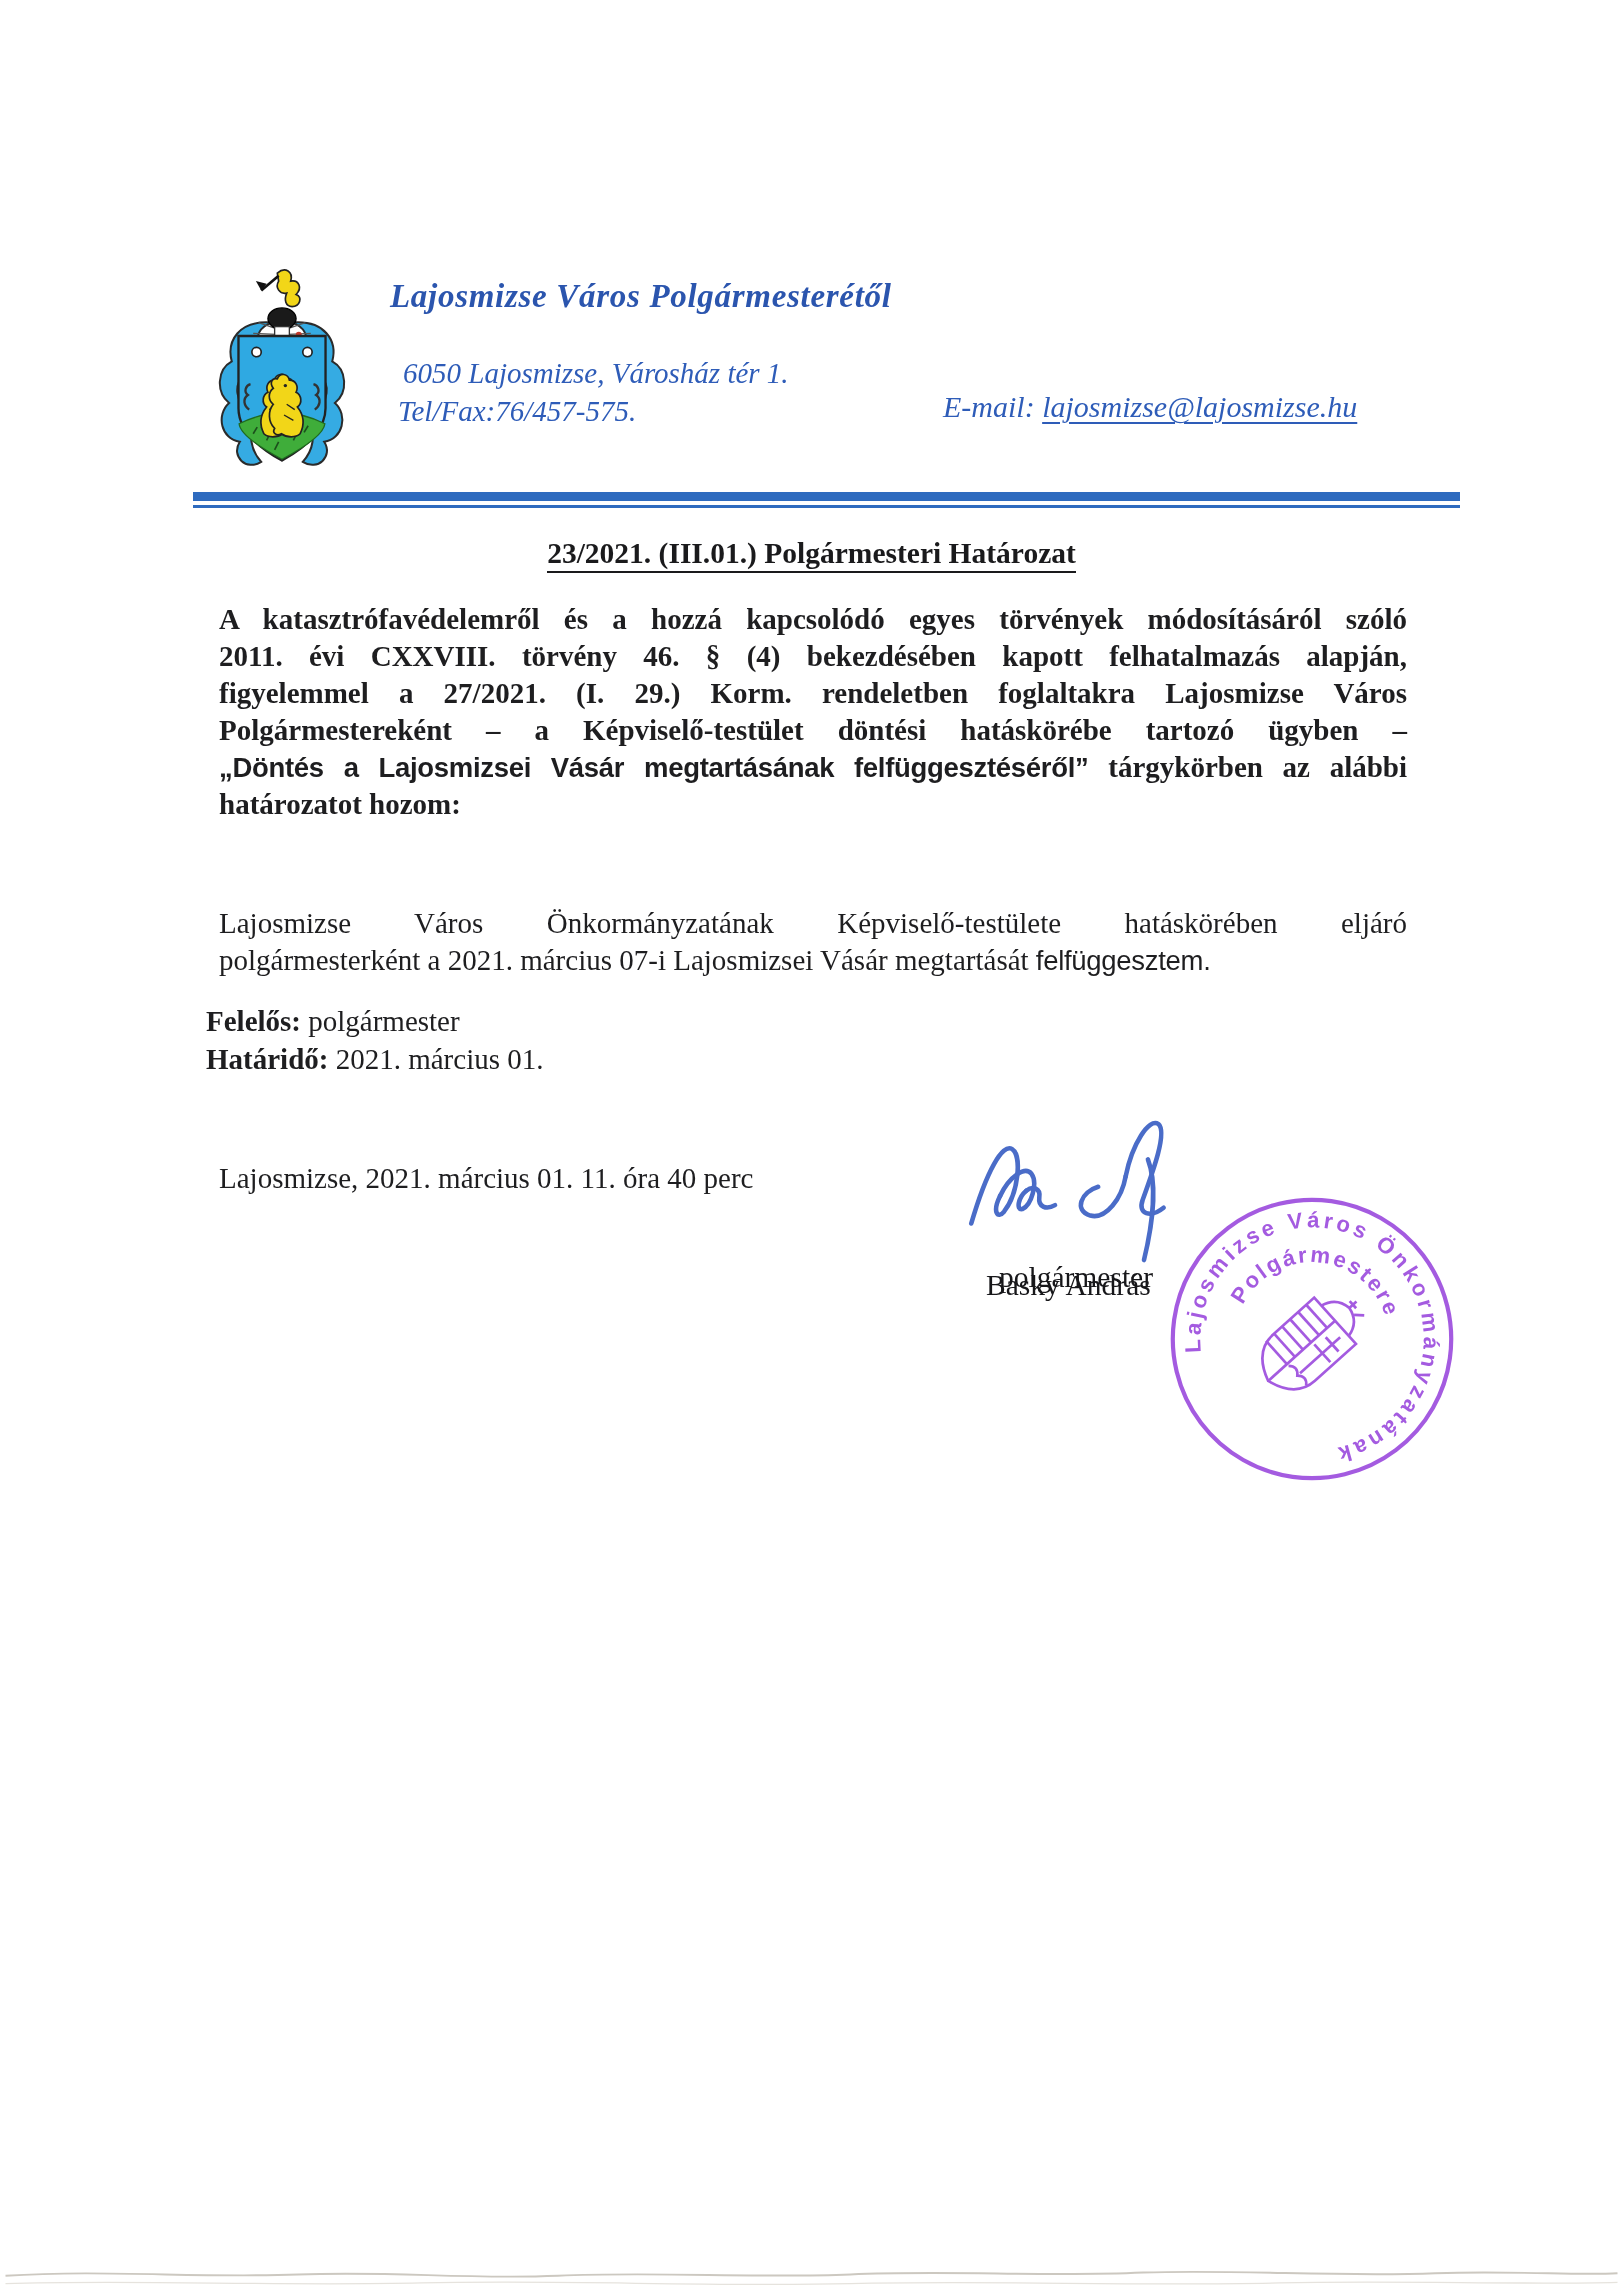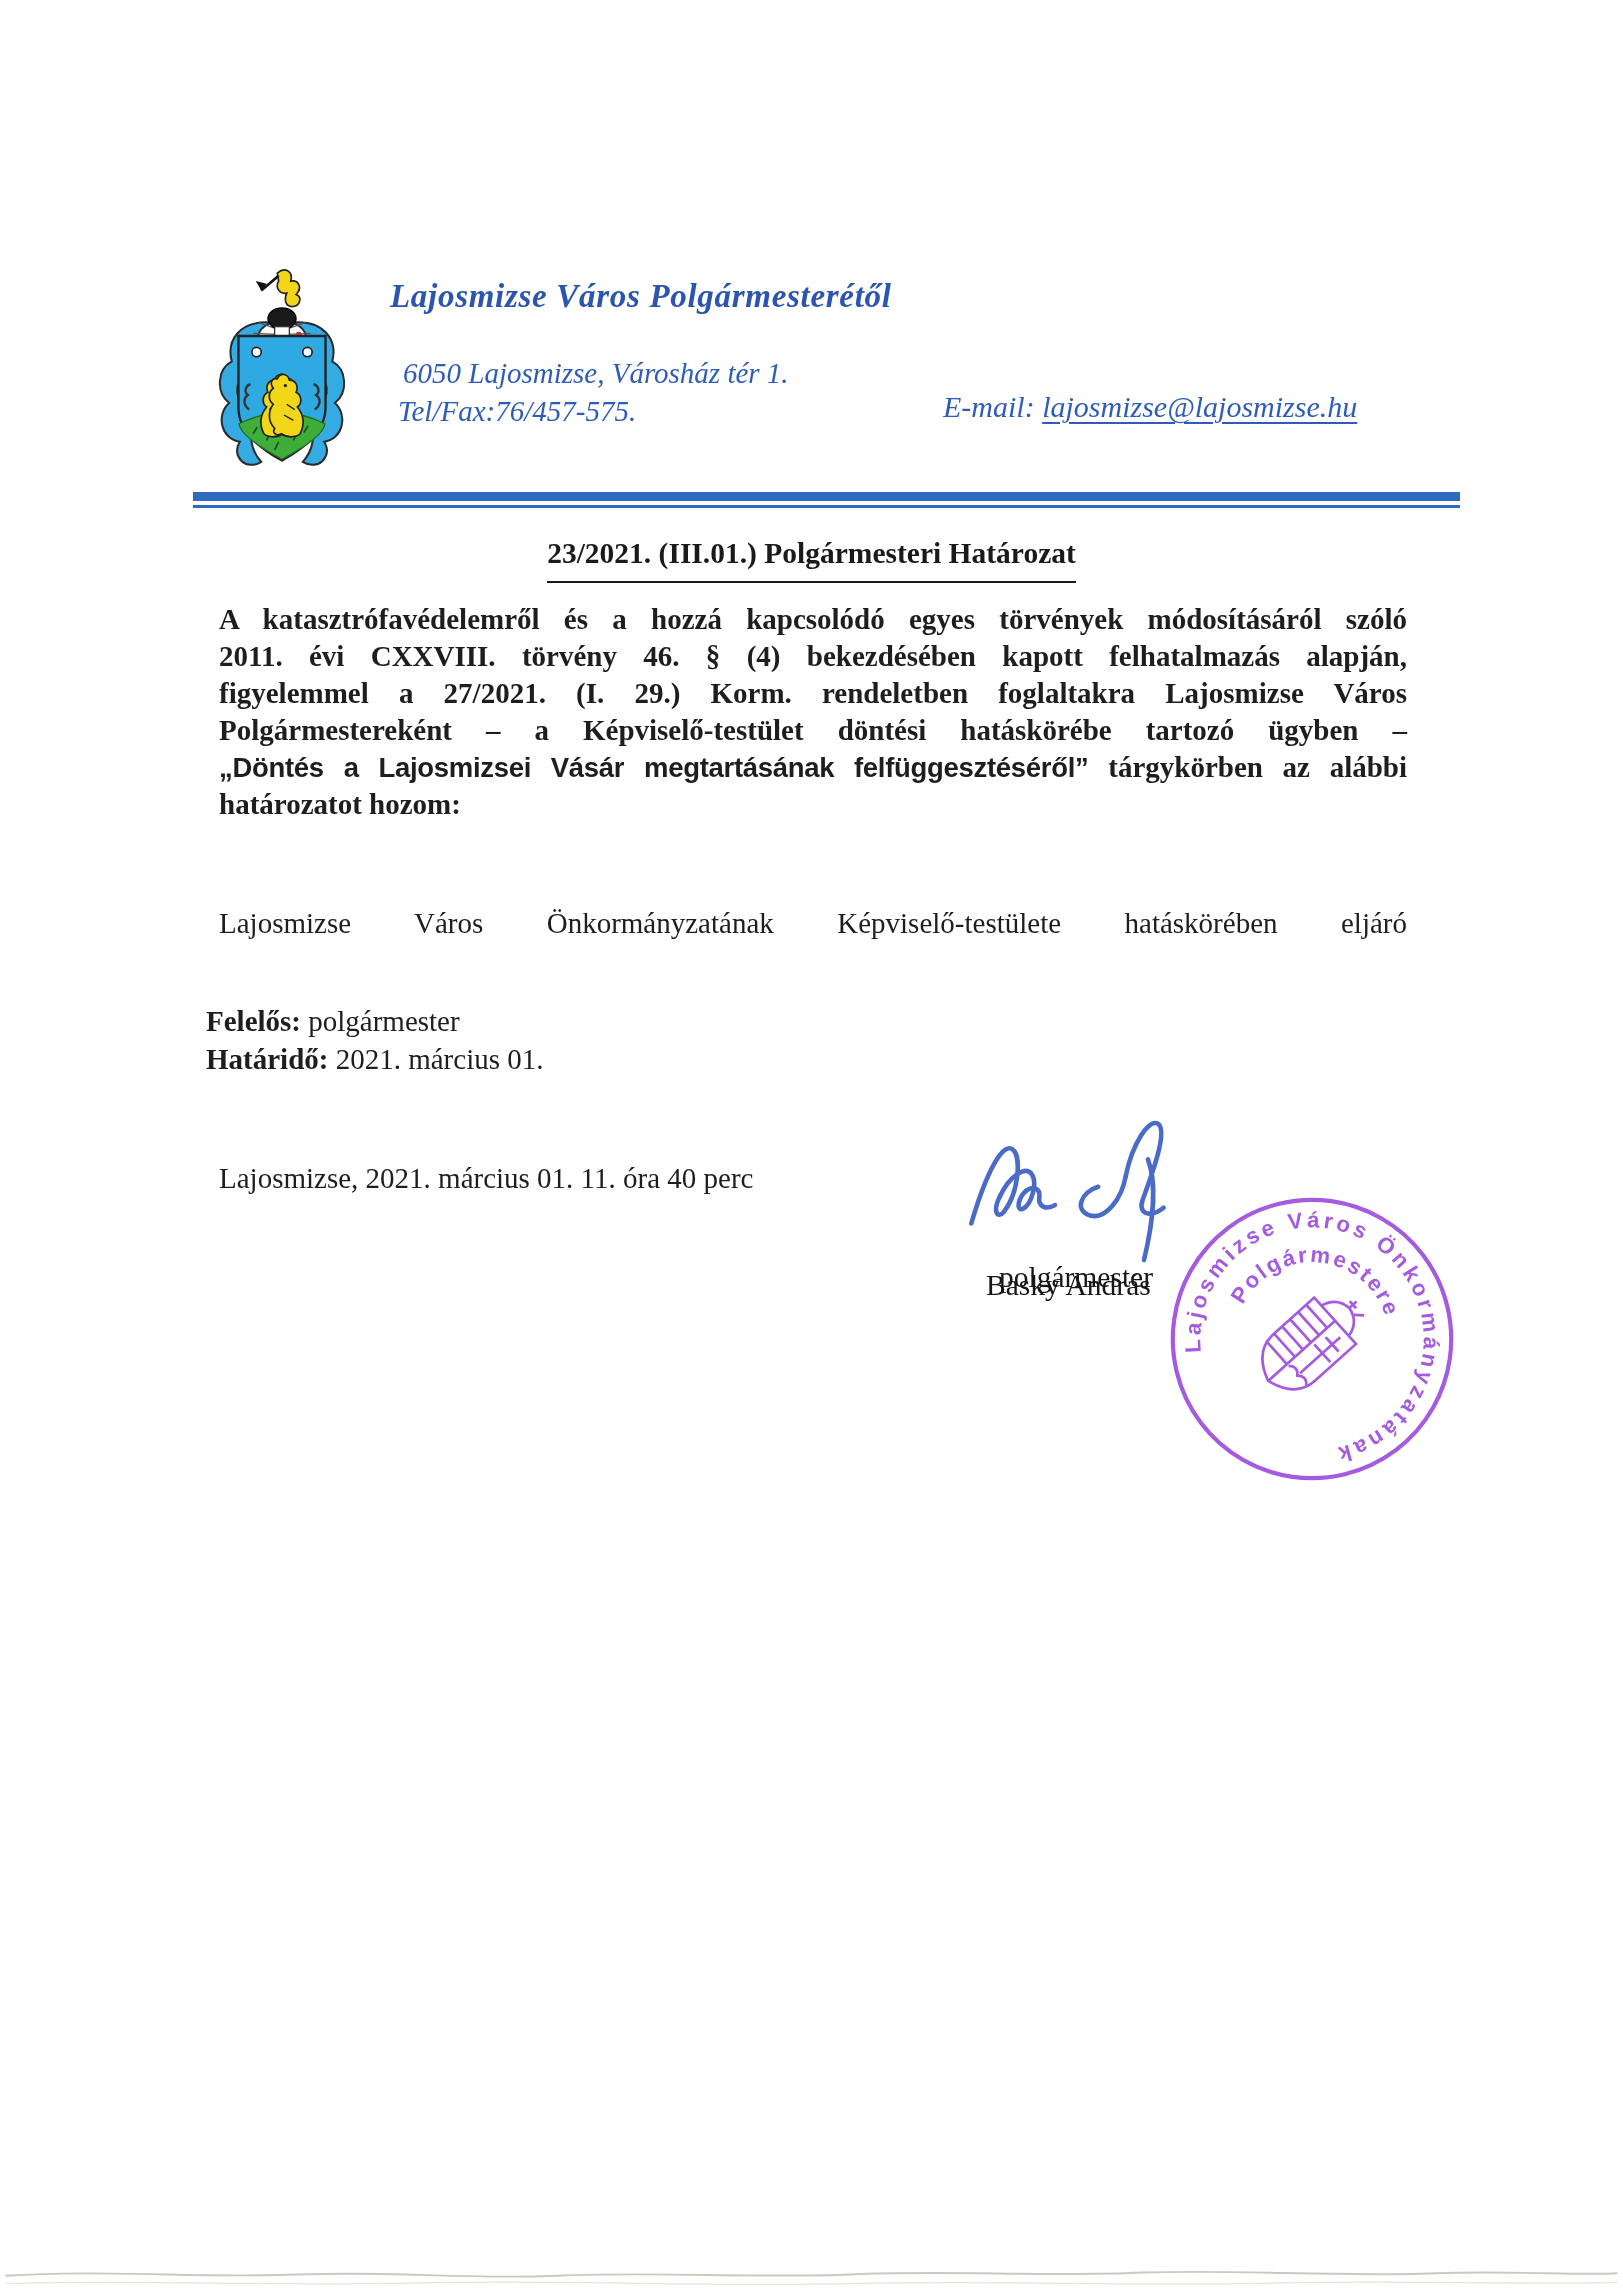--- a/index.html
+++ b/index.html
@@ -19,21 +19,21 @@
   .email-line{left:943px;top:390px;font-size:30px;font-style:italic;color:#2e5cb8;}
   .email-line .mail{text-decoration:underline;text-underline-offset:4.6px;text-decoration-thickness:2px;}
   .divider{left:193px;top:492px;width:1267px;}
   .divider .bar1{height:8.5px;background:#2e6bbf;}
   .divider .bar2{height:3.3px;background:#2e6bbf;margin-top:4.6px;}
   
   .doc-title{
     left:0;top:537px;width:1623px;text-align:center;
     font-size:29.5px;font-weight:bold;color:#1a1a1c;
   }
-  .doc-title span{border-bottom:2.6px solid #1a1a1c;padding-bottom:12px;margin-top:10px;}
+  .doc-title span{border-bottom:2.6px solid #1a1a1c;padding-bottom:2px;margin-top:10px;}
   
   .para{left:219px;width:1188px;font-size:29px;line-height:37px;}
   .p1{top:601px;font-weight:bold;}
   .p2{top:905px;font-weight:normal;}
   .line{text-align:justify;}
   .line.j{text-align-last:justify;}
   .sans{font-family:"Liberation Sans","DejaVu Sans",sans-serif;font-size:27.5px;letter-spacing:-0.3px;}
   .kv-line{left:206px;font-size:29px;}
   .kv-felelos{top:1005px;}
   .kv-hatarido{top:1043px;}
@@ -125,20 +125,24 @@
   <div class="line j">Polgármestereként – a Képviselő-testület döntési hatáskörébe tartozó ügyben –</div>
   <div class="line j">
     <span class="sans">„Döntés a Lajosmizsei Vásár megtartásának felfüggesztéséről”</span>
     <span>tárgykörben az alábbi</span>
   </div>
   <div class="line">határozatot hozom:</div>
 </div>
 
 <div class="abs para p2">
   <div class="line j">Lajosmizse Város Önkormányzatának Képviselő-testülete hatáskörében eljáró</div>
+  <div class="line">
+    <span>polgármesterként a 2021. március 07-i Lajosmizsei Vásár megtartását</span>
+    <span class="sans">felfüggesztem.</span>
+  </div>
 </div>
 
 <div class="abs kv-line kv-felelos">
   <span class="lbl">Felelős:</span>
   <span>polgármester</span>
 </div>
 <div class="abs kv-line kv-hatarido">
   <span class="lbl">Határidő:</span>
   <span>2021. március 01.</span>
 </div>

